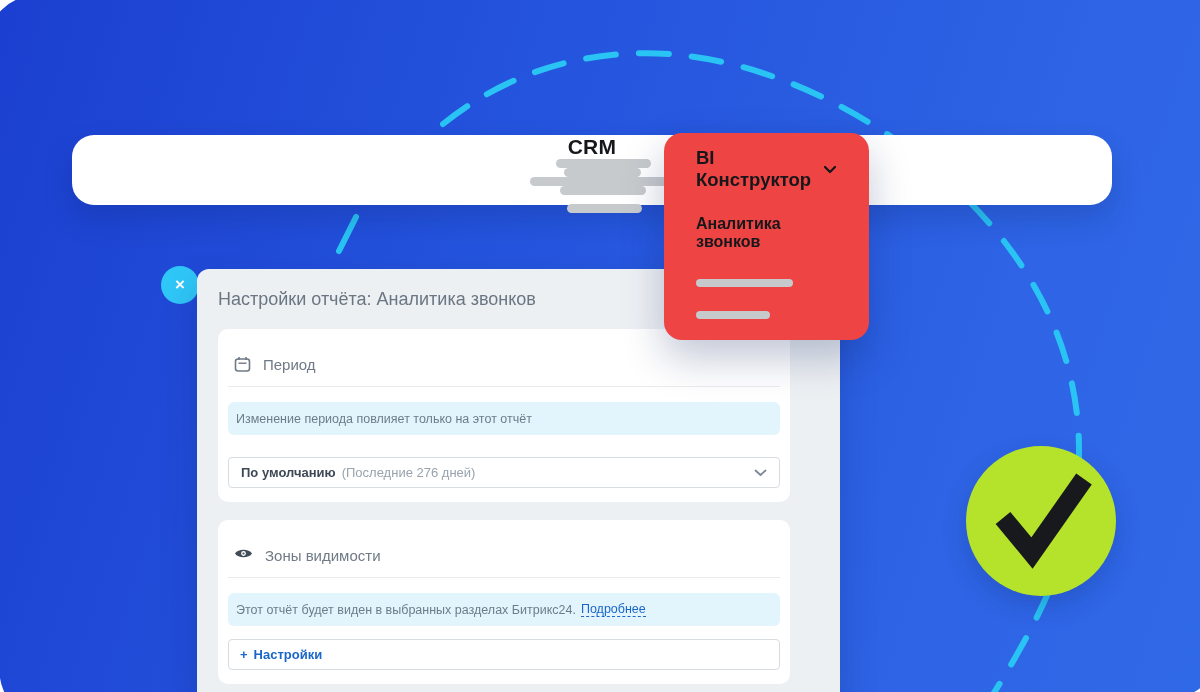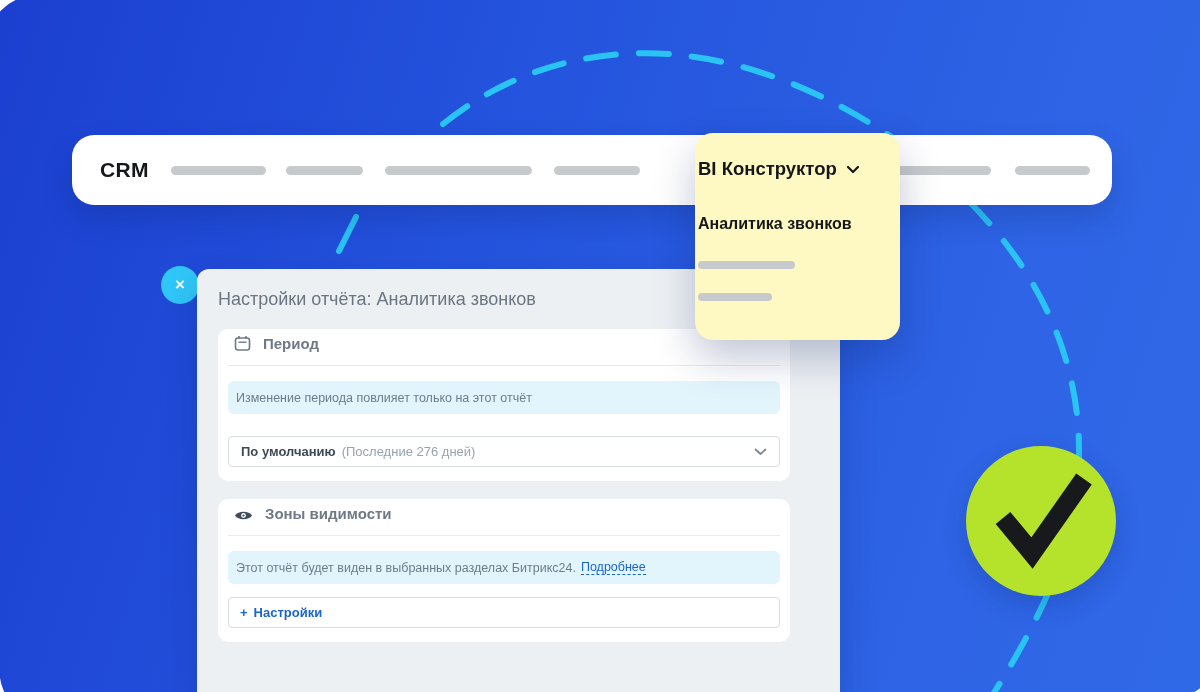--- a/index.html
+++ b/index.html
@@ -12,34 +12,34 @@
                 background:#4d5258; border-radius:34px; transform:rotate(-0.4deg); }
   .bg-blue { position:absolute; left:-6px; top:-14px; width:1218px; height:722px;
              border-radius:46px; transform:rotate(-1deg);
              background:linear-gradient(108deg,#1b3fd0 0%, #2453dd 38%, #2e64e5 78%, #3069e8 100%); }
   svg.dashes { position:absolute; left:0; top:0; z-index:2; }
 
   
   .navbar { position:absolute; left:72px; top:135px; width:1040px; height:70px;
             background:#ffffff; border-radius:22px; z-index:3;
             display:flex; align-items:center; padding:0 28px;
-            box-shadow:0 14px 30px rgba(10,30,90,.20); }
+            box-shadow:0 14px 30px rgba(10,30,90,.20);flex-direction:column; }
   .crm { font-size:21px; font-weight:700; color:#15171a; letter-spacing:.3px; }
   .pill { height:9px; border-radius:5px; background:#c7cacd; flex:none; }
   .p1 { width:95px;  margin-left:22px; }
   .p2 { width:77px;  margin-left:20px; }
   .p3 { width:147px; margin-left:22px; }
   .p4 { width:86px;  margin-left:22px; }
   .p5 { width:101px; margin-left:250px; }
   .p6 { width:75px;  margin-left:24px; }
 
   
   .dropdown { position:absolute; left:664px; top:133px; width:205px; height:207px;
-              background:#fef9c3; border-radius:18px; z-index:6;
-              box-shadow:0 18px 40px rgba(10,30,90,.25); padding:0 3px;margin-left:31px; }
+              background:#ef4444; border-radius:18px; z-index:6;
+              box-shadow:0 18px 40px rgba(10,30,90,.25); padding:0 32px; }
   .dd-title { display:flex; align-items:center; gap:9px; height:72px;
               font-size:18.5px; font-weight:600; color:#15171a; cursor:pointer; }
   .dd-item  { margin-top:10px; font-size:16px; font-weight:600; color:#15171a; cursor:pointer; }
   .dd-pill  { height:8px; border-radius:4px; background:#c7cacd; }
   .dp1 { width:97px; margin-top:28px; }
   .dp2 { width:74px; margin-top:24px; }
 
   
   .close-btn { position:absolute; left:161px; top:266px; width:38px; height:38px;
                border-radius:50%; background:#2fc7f7; z-index:3; color:#ffffff;
@@ -47,21 +47,21 @@
                font-size:17px; font-weight:700; cursor:pointer; }
   .panel { position:absolute; left:197px; top:269px; width:643px; height:434px;
            background:#edf0f3; border-radius:12px; z-index:4;
            box-shadow:0 16px 36px rgba(10,30,90,.22); }
   .panel-title { padding:20px 0 0 21px; font-size:18px; color:#6b7682; }
 
   .card { width:572px; margin-left:21px; background:#ffffff; border-radius:10px;
           padding:0 10px 14px 10px; }
   .card-period { margin-top:19px; }
   .card-visibility { margin-top:18px; }
-  .card-head { display:flex; align-items:flex-end; gap:12px; padding:6px 6px 13px 6px;font-weight:bold; }
+  .card-head { display:flex; align-items:flex-start; gap:12px; padding:27px 6px 13px 6px; }
   .card-head .label { font-size:15px; color:#6f7a86; }
   .divider { border-top:1px solid #e8ecef; }
   .info-bar { margin-top:15px; height:33px; border-radius:6px; background:#e2f5fd;
               display:flex; align-items:center; padding:0 8px;
               font-size:12.5px; color:#6e7c8a; }
   .info-bar .link { color:#1b66c9; margin-left:5px; cursor:pointer;
                     border-bottom:1px dashed #1b66c9; }
   .select { margin-top:22px; height:31px; border:1px solid #d7dce1; border-radius:4px;
             background:#ffffff; display:flex; align-items:center; padding:0 12px;
             cursor:pointer; }

